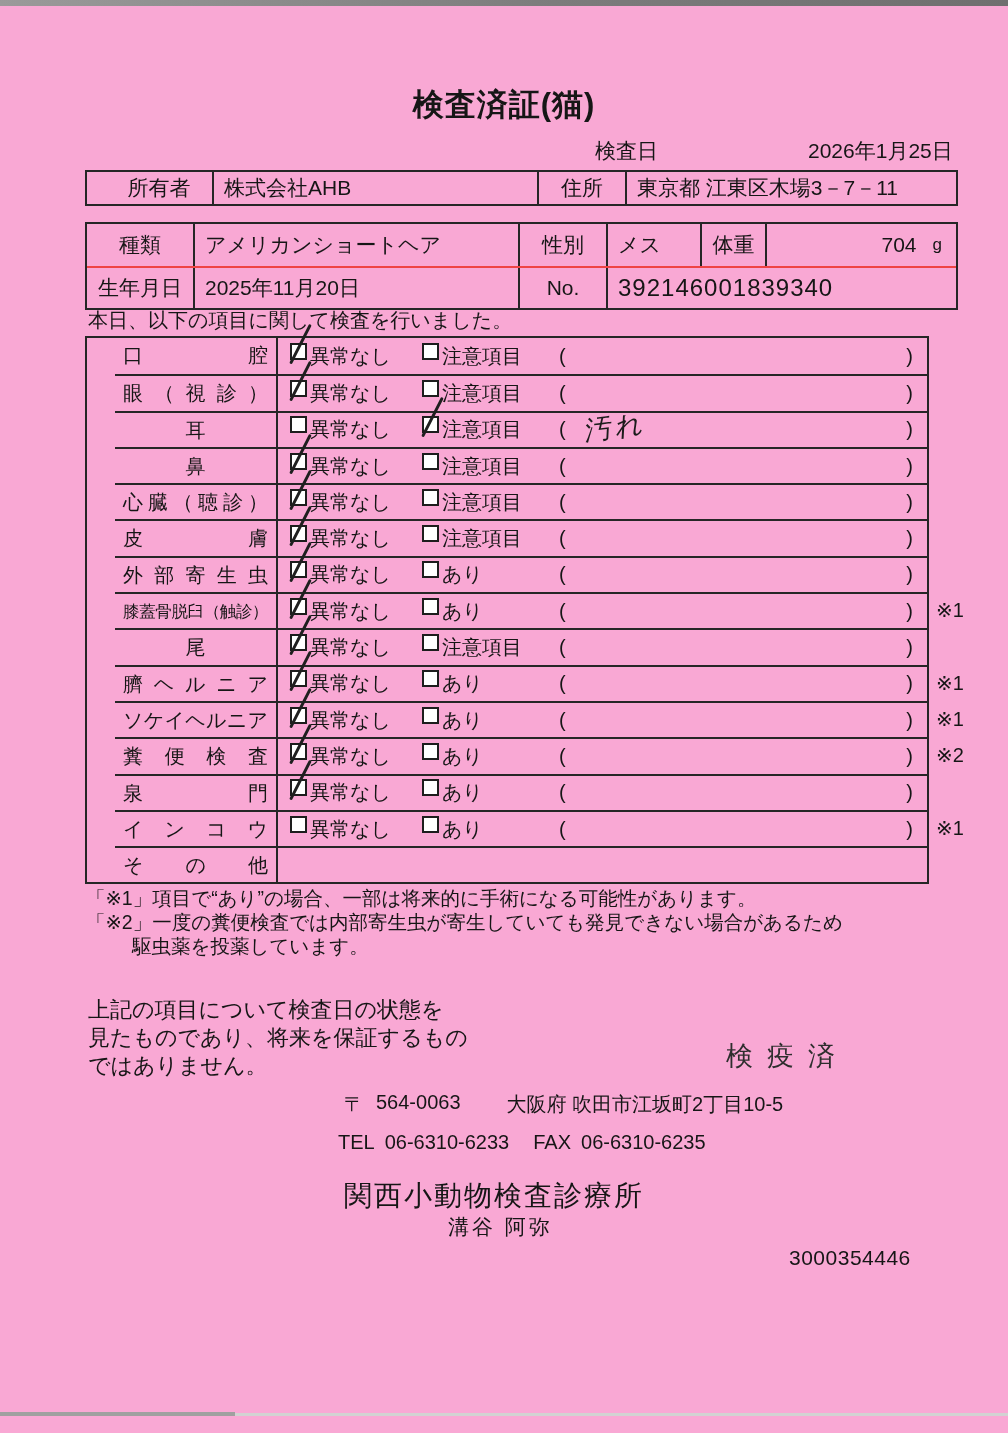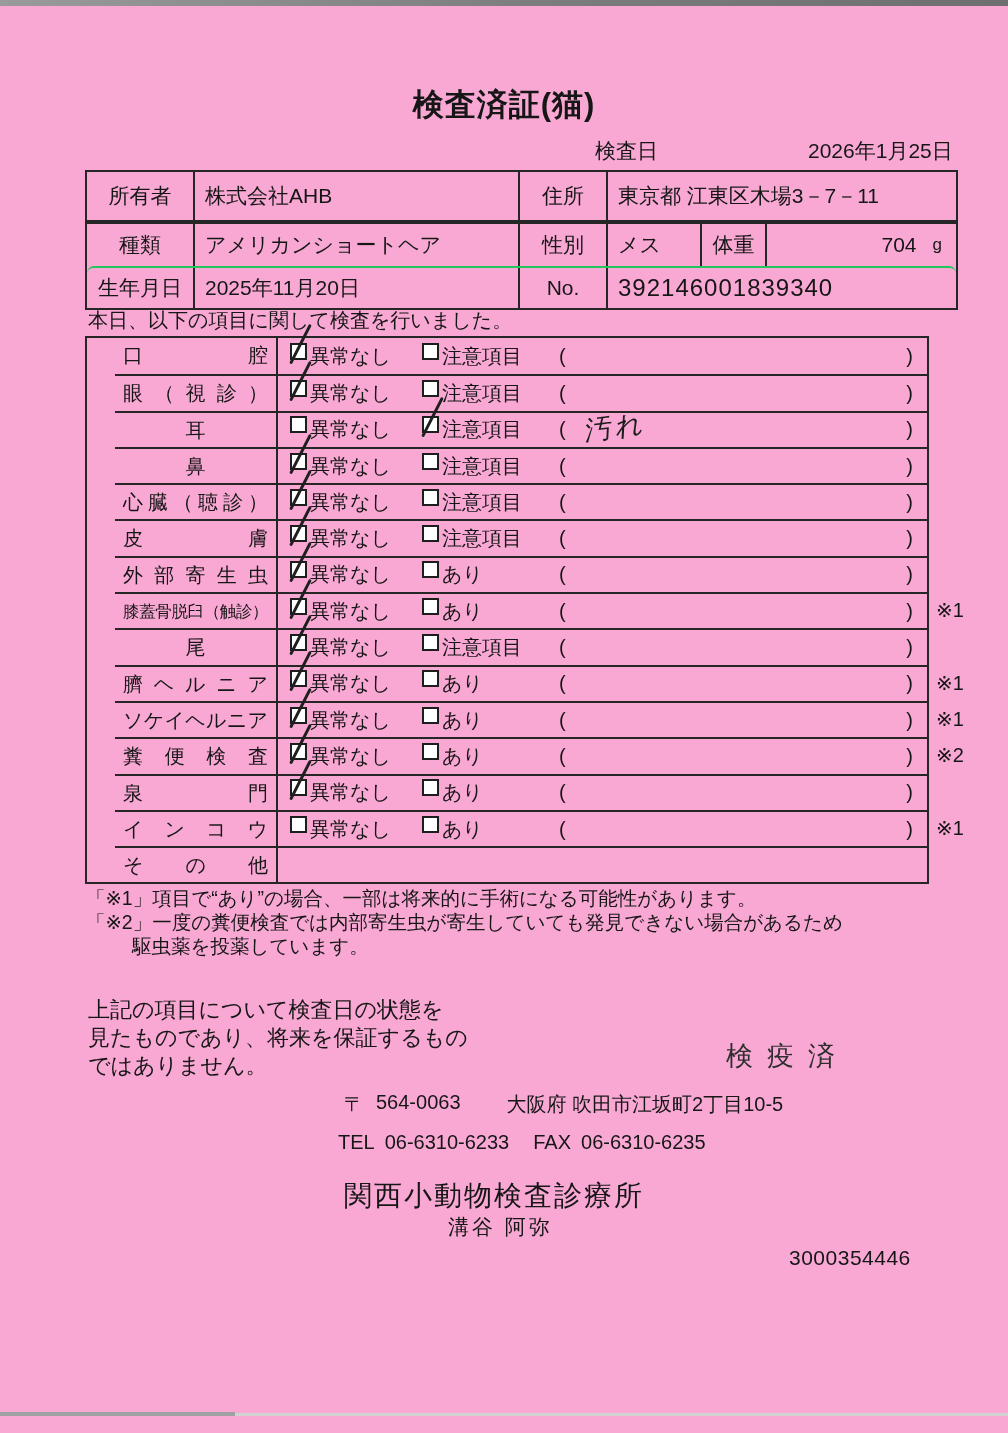--- a/index.html
+++ b/index.html
@@ -19,27 +19,27 @@
   .scan-strip-bottom-dark { position:absolute; top:1412px; left:0; width:235px; height:4px; background:#a0a0a0; }
 
   .doc-title { position:absolute; top:84px; left:0; width:100%; text-align:center;
     font-size:31px; font-weight:bold; letter-spacing:1px; }
 
   .insp-date-label { position:absolute; top:137px; left:595px; font-size:21px; }
   .insp-date-value { position:absolute; top:137px; left:808px; font-size:21px; }
 
   .tbl { position:absolute; left:85px; width:873px; border:2px solid #262626; }
   .tbl-row { display:flex; align-items:stretch; }
-  .tbl-row + .tbl-row { border-top:2px solid #22c55e;border-radius:7px; }
+  .tbl-row + .tbl-row { border-top:2px solid #ef4444; }
   .cell { display:flex; align-items:center; font-size:21px; padding:0 8px; }
   .cell.rb { border-right:2px solid #262626; }
   .cell.lab { justify-content:center; padding:0 4px; }
   .cell.val { padding-left:10px; }
   .owner-tbl { top:170px; }
-  .owner-tbl .tbl-row { height:48px; }
+  .owner-tbl .tbl-row { height:32px;padding-left:19px; }
   .pet-tbl { top:222px; }
   .pet-tbl .tbl-row { height:42px; }
   .w-c1 { width:108px; flex:none; }
   .w-c2 { width:325px; flex:none; }
   .w-c3 { width:88px; flex:none; }
   .w-c4 { width:94px; flex:none; }
   .w-c5 { width:65px; flex:none; }
   .w-rest { flex:1; }
   .weight-cell { justify-content:flex-end; gap:16px; padding-right:14px; }
   .weight-unit { font-size:17px; }

